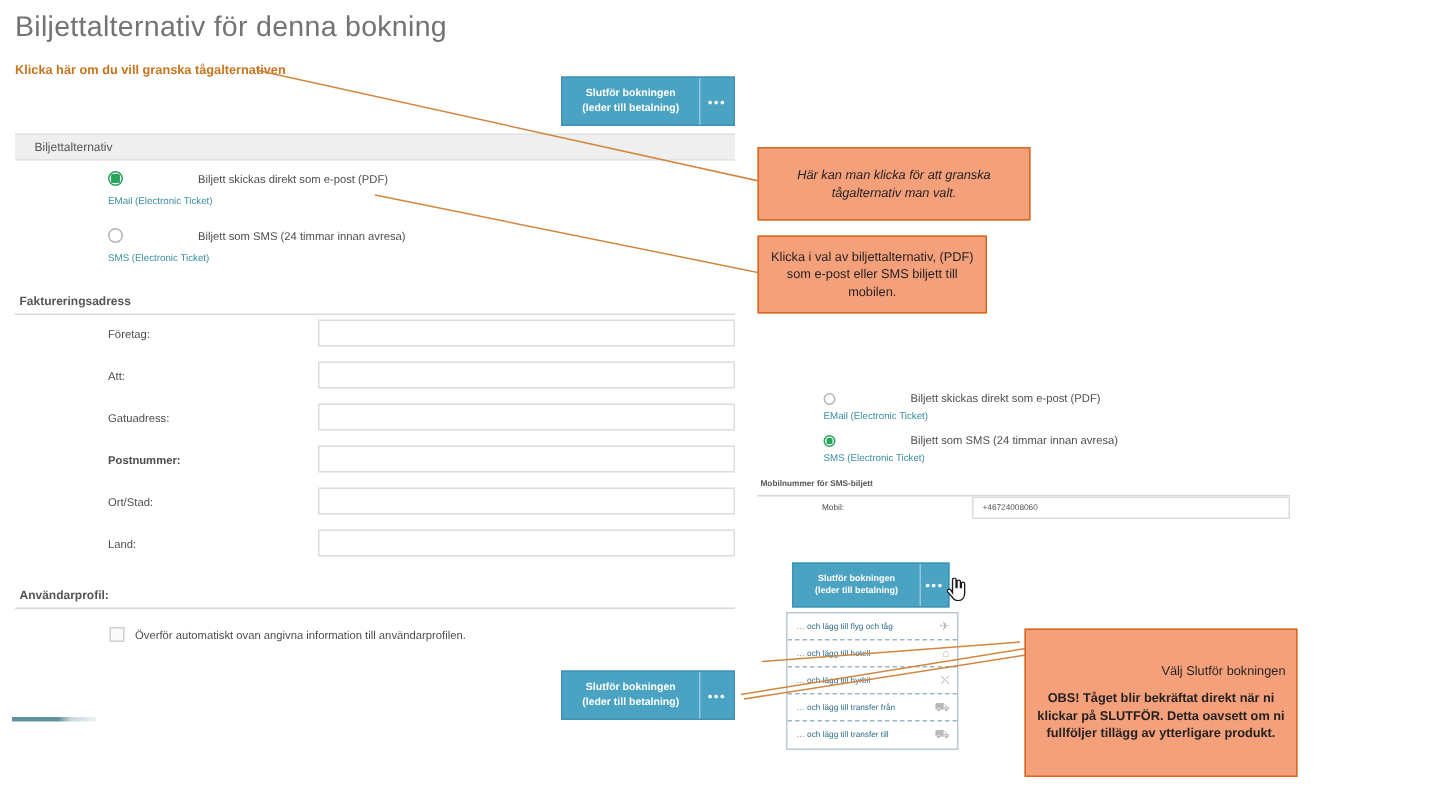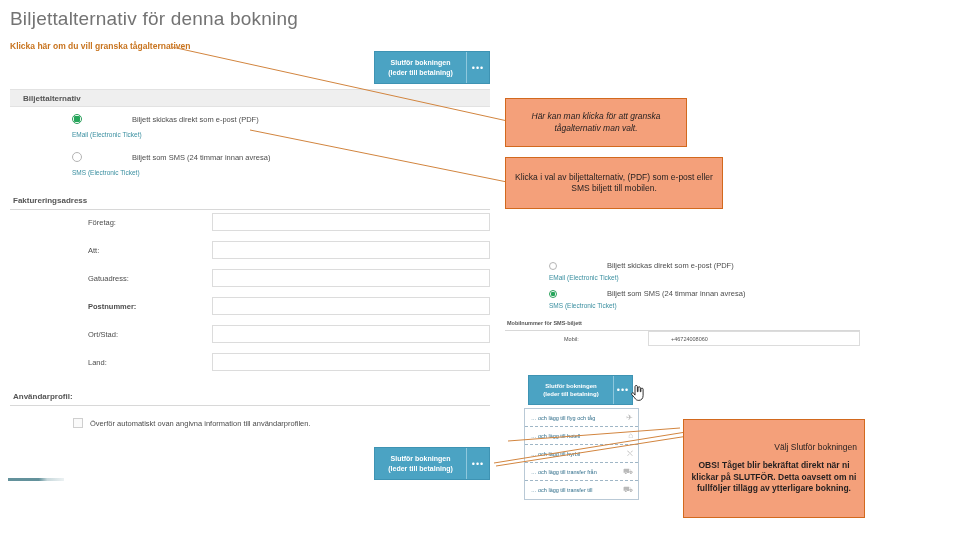--- a/index.html
+++ b/index.html
@@ -35,21 +35,21 @@
   }
   #btn-top{left:374px;top:51px;width:116px;height:33px;}
   #btn-bottom{left:374px;top:447px;width:116px;height:33px;}
 
   .sec-bar{
     position:absolute;background:#efefef;border-top:1px solid #e2e2e2;
     border-bottom:1px solid #e2e2e2;box-sizing:border-box;
   }
   .sec-bar span{
     position:absolute;left:13px;top:50%;transform:translateY(-50%);
-    font-size:8px;color:#555;font-weight:bold;white-space:nowrap;
+    font-size:8px;color:#555;font-weight:normal;white-space:nowrap;
   }
   #bar-ticketopts{left:10px;top:89px;width:480px;height:18px;}
 
   .radio-row{position:absolute;display:flex;align-items:center;gap:6px;}
   .radio{
     width:10px;height:10px;border-radius:50%;border:1px solid #b4b4b4;
     background:#fff;box-sizing:border-box;display:flex;align-items:center;justify-content:center;
   }
   .radio.on{border-color:#2aa05a;}
   .radio.on::after{content:"";width:6px;height:6px;border-radius:1px;background:#26a65b;display:block;}
@@ -64,21 +64,21 @@
   .form-head{
     position:absolute;font-size:8px;color:#555;font-weight:bold;white-space:nowrap;
   }
   .hr{position:absolute;height:1px;background:#d8d8d8;}
 
   #h-invoice{left:13px;top:196px;}
   #hr-invoice{left:10px;top:209px;width:480px;}
   #h-profile{left:13px;top:392px;}
   #hr-profile{left:10px;top:405px;width:480px;}
 
-  .field-label{position:absolute;font-size:7.5px;color:#4d4d4d;white-space:nowrap;margin-left:16px;}
+  .field-label{position:absolute;font-size:7.5px;color:#4d4d4d;white-space:nowrap;}
   .field-box{
     position:absolute;border:1px solid #dcdcdc;background:#fff;box-sizing:border-box;height:18px;
   }
 
   .chk{
     position:absolute;width:10px;height:10px;border:1px solid #cfcfcf;background:#fafafa;
     box-sizing:border-box;
   }
   .chk-lbl{position:absolute;font-size:7.5px;color:#4d4d4d;white-space:nowrap;}
 
@@ -89,21 +89,21 @@
   }
 
   
   .callout{
     position:absolute;background:#f4a07a;border:1px solid #d2691e;box-sizing:border-box;
     display:flex;align-items:center;justify-content:center;text-align:center;
     color:#231f20;
   }
   .callout .inner{padding:4px 7px;line-height:1.32;}
   #callout-1{left:505px;top:98px;width:182px;height:49px;font-size:8.5px;font-style:italic;}
-  #callout-2{left:505px;top:157px;width:218px;height:52px;font-size:8.5px;}
+  #callout-2{left:505px;top:157px;width:153px;height:52px;font-size:8.5px;}
   #callout-3{left:683px;top:419px;width:182px;height:99px;font-size:8.5px;}
   #callout-3 .c3-title{display:block;margin-bottom:7px;text-align:right;}
   #callout-3 .c3-body{display:block;font-weight:bold;line-height:1.38;}
 
   
   .inset{position:absolute;left:500px;top:240px;width:370px;height:120px;}
   .inset .radio{width:8px;height:8px;}
   .inset .radio.on::after{width:4px;height:4px;}
   #i-ropt1{left:549px;top:261px;}
   #i-rsub1{left:549px;top:274px;}
@@ -277,17 +277,17 @@
 
   <div id="callout-1" class="callout">
     <div class="inner">Här kan man klicka för att granska tågalternativ man valt.</div>
   </div>
   <div id="callout-2" class="callout">
     <div class="inner">Klicka i val av biljettalternativ, (PDF) som e-post eller SMS biljett till mobilen.</div>
   </div>
   <div id="callout-3" class="callout">
     <div class="inner">
       <span class="c3-title">Välj Slutför bokningen</span>
-      <span class="c3-body">OBS! Tåget blir bekräftat direkt när ni klickar på SLUTFÖR. Detta oavsett om ni fullföljer tillägg av ytterligare bokning.</span>
+      <span class="c3-body">OBS! Tåget blir bekräftat direkt när ni klickar på SLUTFÖR. Detta oavsett om ni fullföljer tillägg av ytterligare produkt.</span>
     </div>
   </div>
 
 </div>
 
 </body></html>

